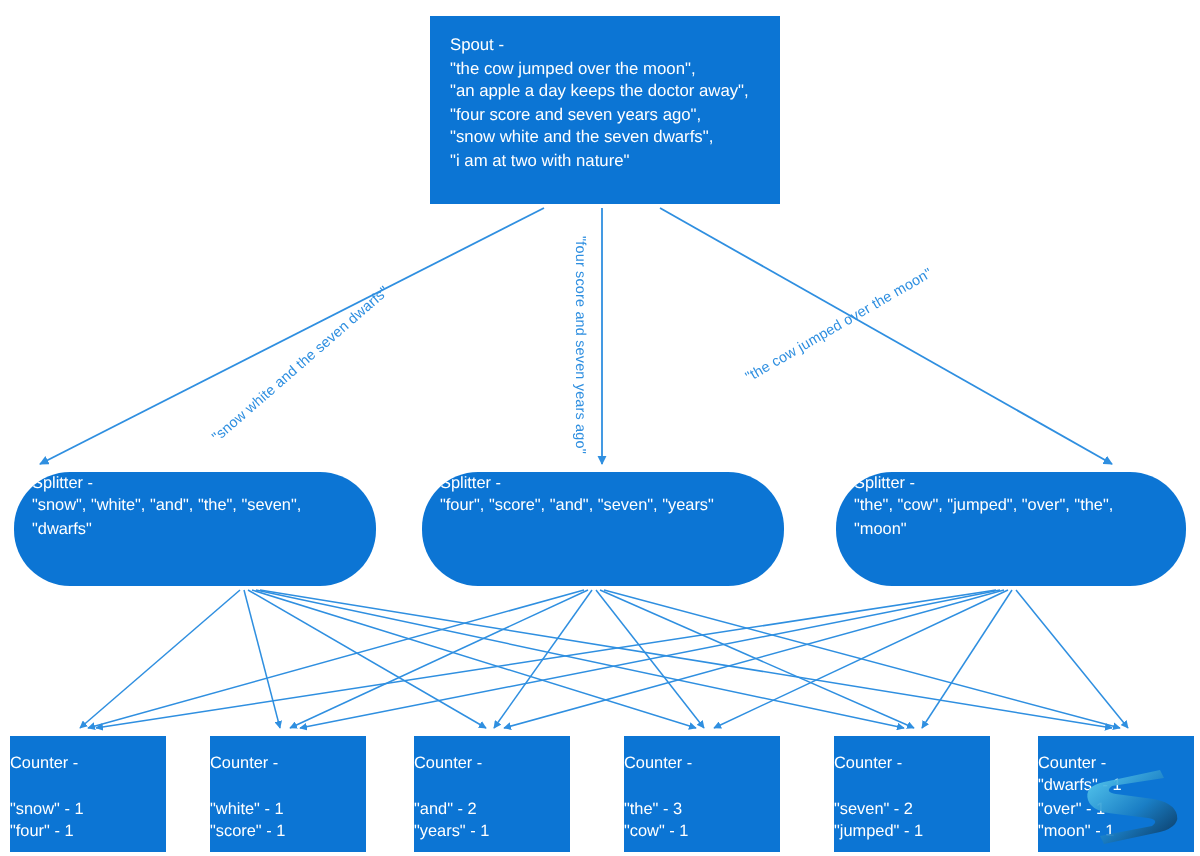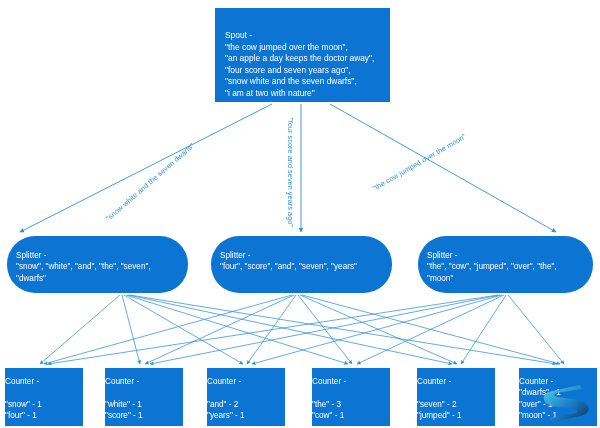--- a/index.html
+++ b/index.html
@@ -39,25 +39,24 @@
   #spout {
     left: 215px;
     top: 8px;
     width: 175px;
     height: 94px;
     padding: 9px 10px 0 10px;
   }
   #spout .ntext {
     font-size: 8.4px;
     line-height: 11.6px;
-    margin-top: 13px;
   }
   
   .splitter {
-    padding: 14px 9px 0 9px;
+    padding: 0 9px 0 9px;
     border-radius: 28px;
   }
   .splitter .ntext {
     font-size: 8.2px;
     line-height: 11.4px;
   }
   #splitter-0 { left: 7px;   top: 236px; width: 181px; height: 57px; }
   #splitter-1 { left: 211px; top: 236px; width: 181px; height: 57px; }
   #splitter-2 { left: 418px; top: 236px; width: 175px; height: 57px; }
   

